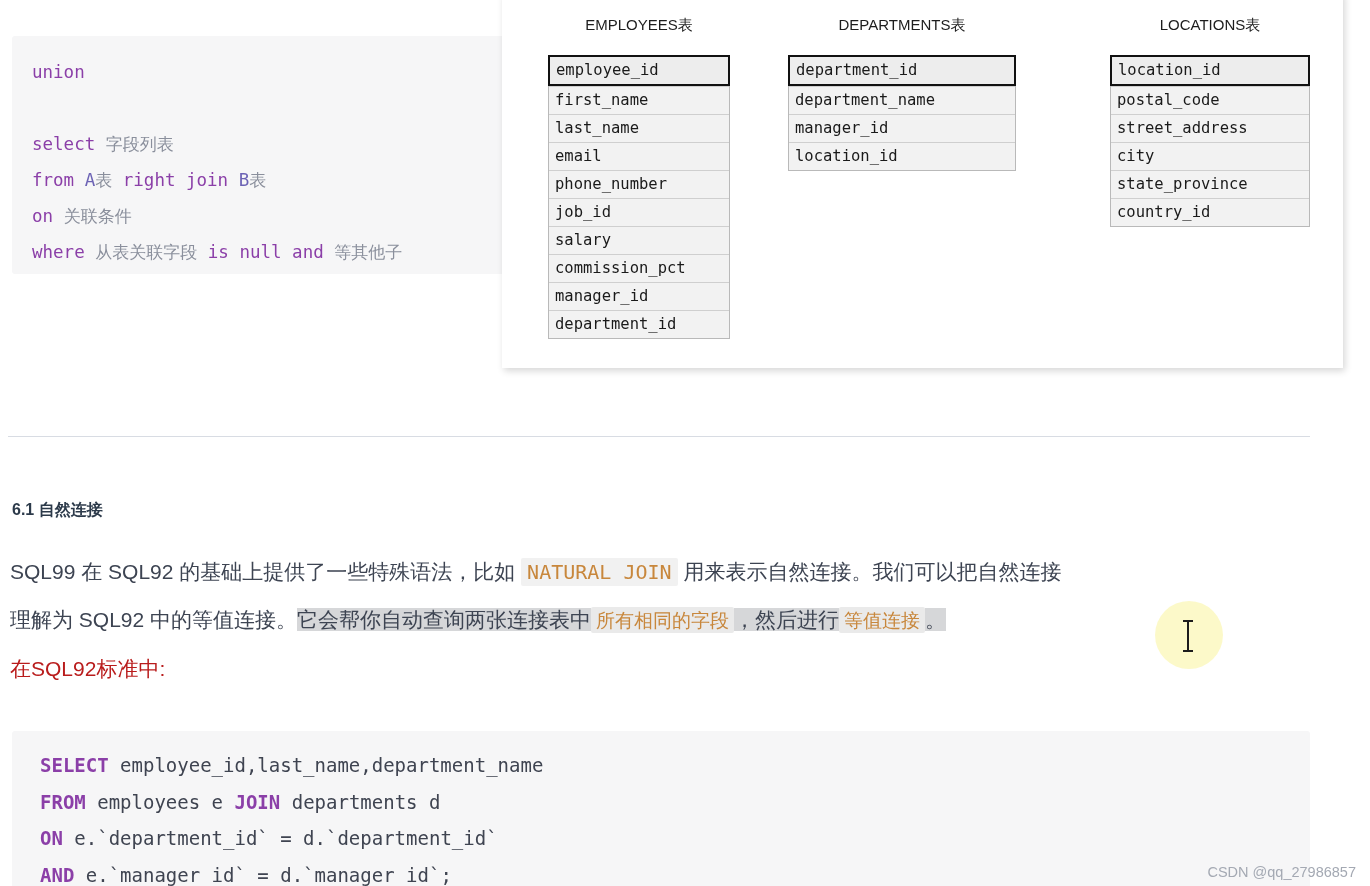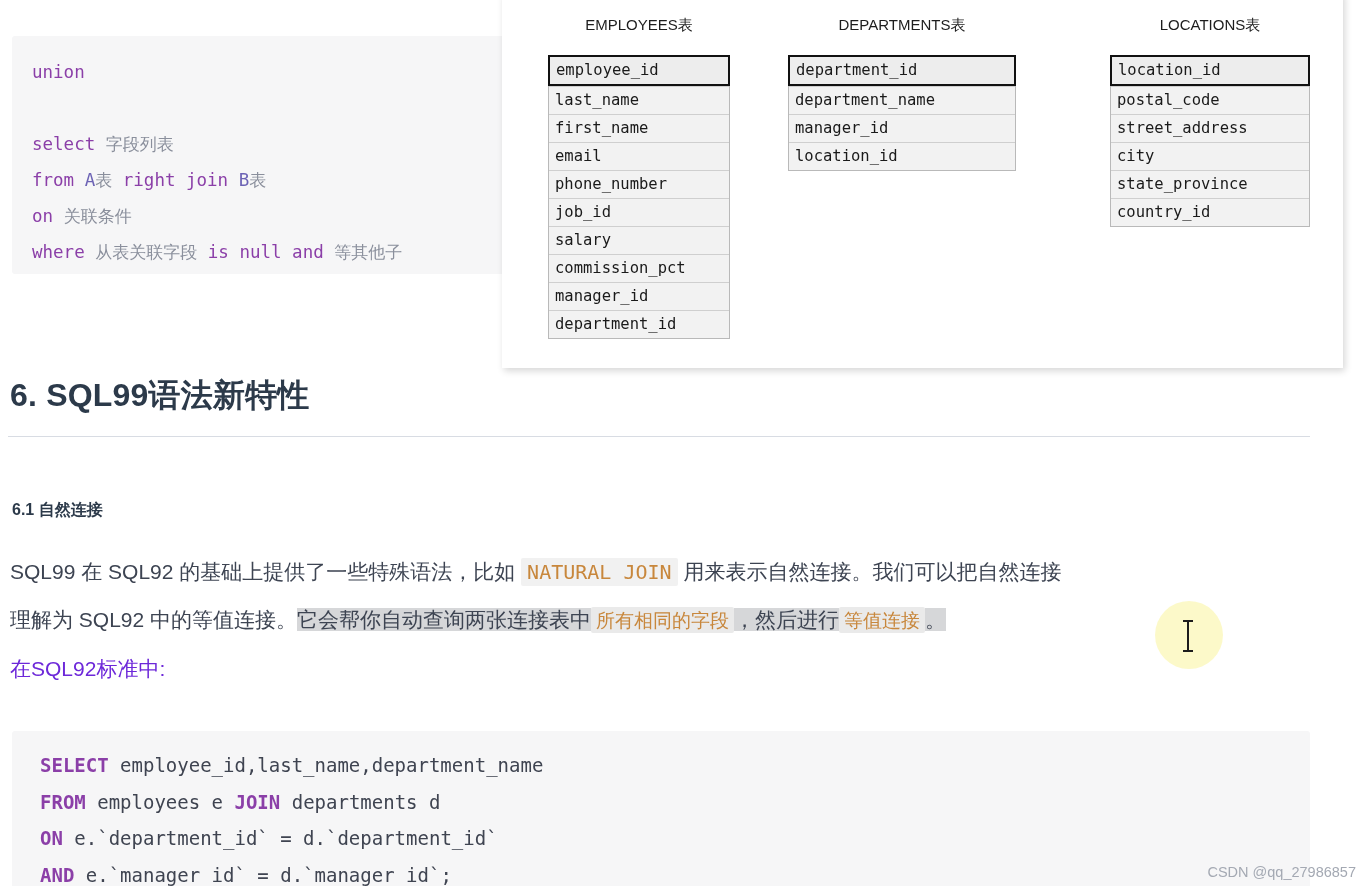--- a/index.html
+++ b/index.html
@@ -116,21 +116,21 @@
   }
   .sel { background: #d6d7d9; }
 
   #para-line2 { display: block; }
 
   #para2 {
     position: absolute;
     left: 10px;
     top: 655px;
     font-size: 21px;
-    color: #6d28d9;
+    color: #b91c1c;
   }
 
   
   #codeblock-bottom {
     left: 12px;
     top: 712px;
     width: 1298px;
     height: 170px;
     font-size: 19px;
     line-height: 36.5px;
@@ -232,21 +232,20 @@
 
   <div id="doc">
 
     <pre class="codeblock" id="codeblock-top"><span class="kw">union</span>
 
 <span class="kw">select</span><span> </span><span class="cn">字段列表</span>
 <span class="kw">from</span><span> </span><span class="pl">A</span><span class="cn">表</span><span> </span><span class="kw">right join</span><span> </span><span class="pl">B</span><span class="cn">表</span>
 <span class="kw">on</span><span> </span><span class="cn">关联条件</span>
 <span class="kw">where</span><span> </span><span class="cn">从表关联字段</span><span> </span><span class="kw">is null</span><span> </span><span class="kw">and</span><span> </span><span class="cn">等其他子</span></pre>
 
-    <div id="h-main">6. SQL99语法新特性</div>
     <div id="hr-main"></div>
     <div id="h-sub">6.1 自然连接</div>
 
     <div id="para">
       <span>SQL99 在 SQL92 的基础上提供了一些特殊语法，比如 </span><span class="icode">NATURAL JOIN</span><span> 用来表示自然连接。我们可以把自然连接</span>
       <span id="para-line2">
         <span>理解为 SQL92 中的等值连接。</span><span class="sel">它会帮你自动查询两张连接表中</span><span class="icode-cn">所有相同的字段</span><span class="sel">，然后进行</span><span class="icode-cn">等值连接</span><span class="sel">。</span>
       </span>
     </div>
 
@@ -256,22 +255,22 @@
 <span class="kw">FROM</span><span> employees e </span><span class="kw">JOIN</span><span> departments d</span>
 <span class="kw">ON</span><span> e.`department_id` = d.`department_id`</span>
 <span class="kw">AND</span><span> e.`manager_id` = d.`manager_id`;</span></pre>
   </div>
 
   <div id="diagram-panel">
     <div class="tbl-group" id="grp-emp">
         <div class="tbl-title">EMPLOYEES表</div>
         <div class="tbl-box">
           <div class="tbl-row pk">employee_id</div>
+          <div class="tbl-row">first_name</div>
           <div class="tbl-row">last_name</div>
-          <div class="tbl-row">first_name</div>
           <div class="tbl-row">email</div>
           <div class="tbl-row">phone_number</div>
           <div class="tbl-row">job_id</div>
           <div class="tbl-row">salary</div>
           <div class="tbl-row">commission_pct</div>
           <div class="tbl-row">manager_id</div>
           <div class="tbl-row">department_id</div>
         </div>
       </div>
     <div class="tbl-group" id="grp-dept">

